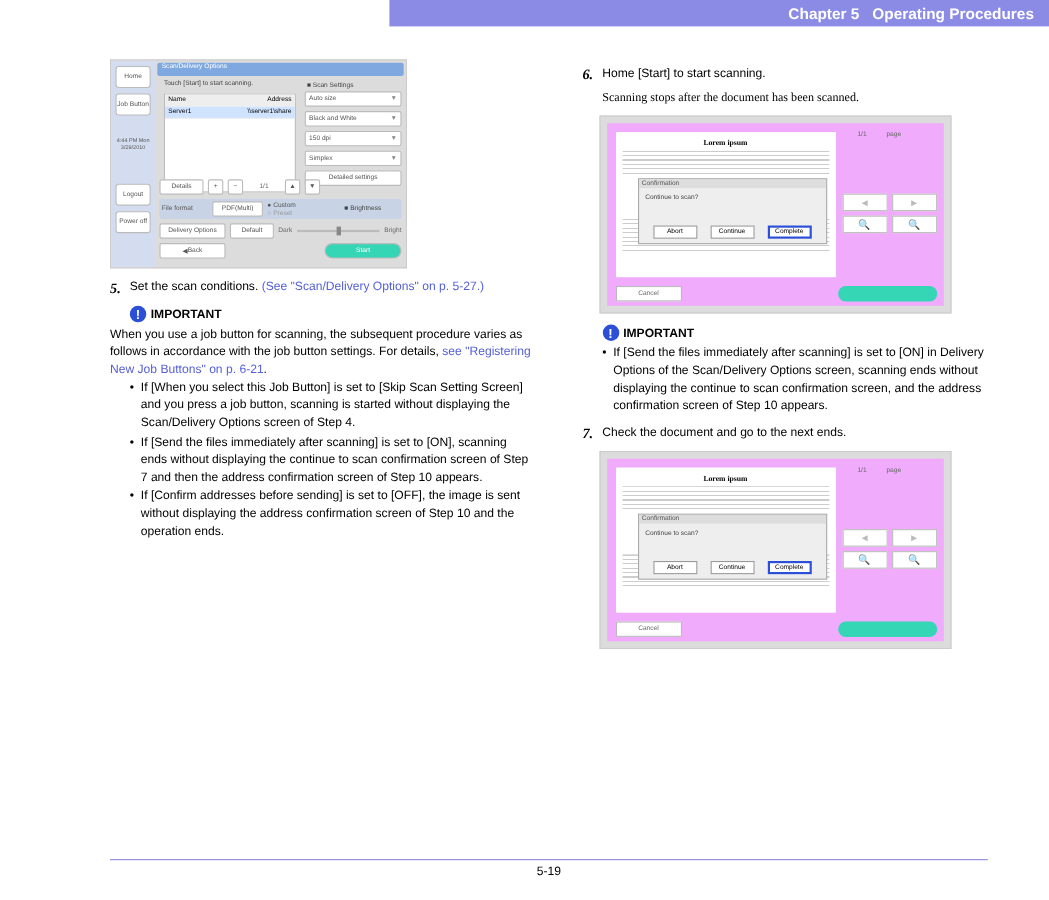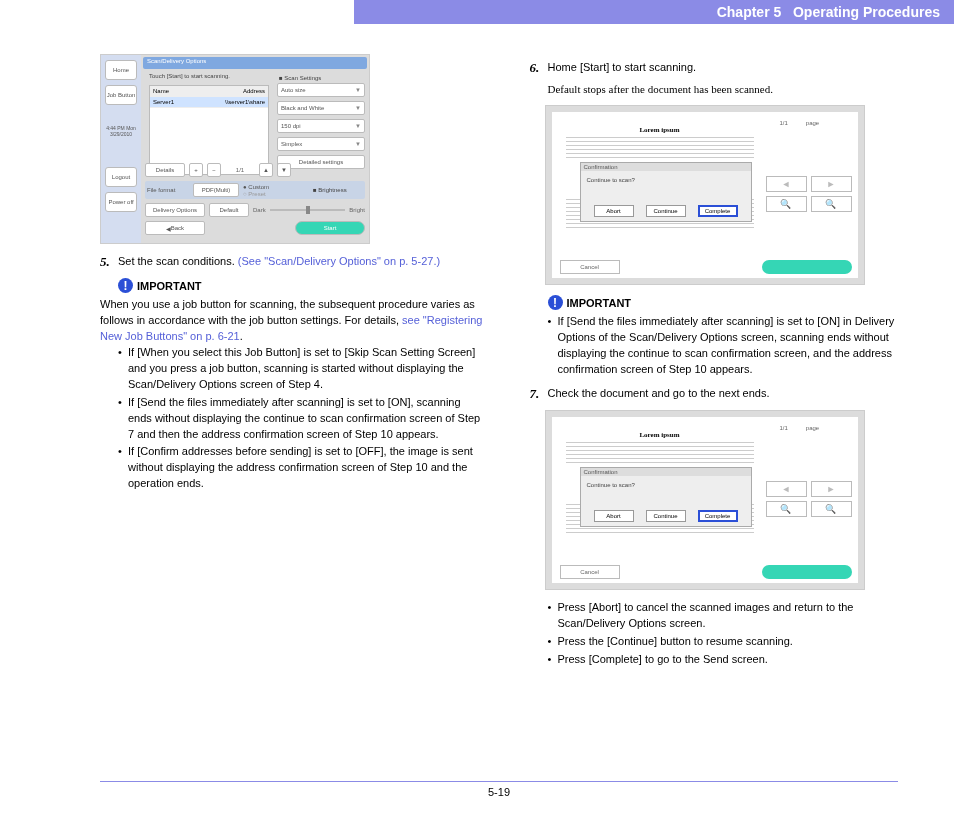--- a/index.html
+++ b/index.html
@@ -75,21 +75,21 @@
   .f1-rbox .tri { font-size: 6px; color: #888; }
   .f1-bot { position: absolute; left: 44px; right: 4px; bottom: 4px; }
   .f1-botrow { display: flex; gap: 4px; margin-bottom: 4px; align-items: center; }
   .f1-bb { background: #fff; border: 1px solid #bbb; border-radius: 2px; height: 14px; font-size: 6px; display:flex; align-items:center; justify-content:center; color:#555; }
   .f1-start { background: #35d6b5; color: #fff; border-radius: 8px; }
   .f1-slider { flex:1; height:10px; position:relative; }
   .f1-slider::before{content:"";position:absolute;left:0;right:0;top:4px;height:2px;background:#bbb;}
   .f1-slider::after{content:"";position:absolute;left:48%;top:1px;width:4px;height:8px;background:#888;}
 
   
-  .f2-wrap { position: absolute; inset: 6px; background: #ffffff; }
+  .f2-wrap { position: absolute; inset: 6px; background: #f0abfc; }
   .f2-doc { position: absolute; left: 8px; top: 8px; width: 200px; bottom: 26px; background: #fff; padding: 6px; }
   .f2-title { font-size: 7px; font-weight: bold; text-align: center; margin-bottom: 3px; font-family: Georgia, serif; }
   .f2-lines { height: 22px; background: repeating-linear-gradient(#ccc 0, #ccc 1px, #fff 1px, #fff 4px); margin-bottom: 4px; }
   .f2-dialog { position: absolute; left: 20px; top: 42px; right: 8px; height: 60px; background: #eee; border: 1px solid #aaa; }
   .f2-dtitle { background: #ddd; font-size: 6px; padding: 1px 3px; color:#555; }
   .f2-dq { font-size: 6px; padding: 6px 6px; color:#444; }
   .f2-dbtns { position: absolute; bottom: 4px; left: 0; right: 0; display: flex; justify-content: center; gap: 12px; }
   .f2-db { width: 40px; height: 12px; background: #fff; border: 1px solid #999; font-size: 6px; display:flex; align-items:center; justify-content:center; }
   .f2-db.sel { border: 2px solid #2b4fd6; }
   .f2-side { position: absolute; right: 6px; top: 8px; width: 86px; }
@@ -213,21 +213,21 @@
       <li>If [Send the files immediately after scanning] is set to [ON], scanning ends without displaying the continue to scan confirmation screen of Step 7 and then the address confirmation screen of Step 10 appears.</li>
       <li>If [Confirm addresses before sending] is set to [OFF], the image is sent without displaying the address confirmation screen of Step 10 and the operation ends.</li>
     </ul>
   </div>
 
   <div class="col">
     <div class="step-line">
       <span class="step-num">6.</span>
       <span class="step-text">Home [Start] to start scanning.</span>
     </div>
-    <div class="sub-line">Default stops after the document has been scanned.</div>
+    <div class="sub-line">Scanning stops after the document has been scanned.</div>
 
     <div class="figure fig2" style="margin-top:8px">
       <div class="f2-wrap">
         <div class="f2-doc">
           <div class="f2-title">Lorem ipsum</div>
           <div class="f2-lines"></div>
           <div class="f2-lines" style="height:30px;margin-top:40px"></div>
           <div class="f2-dialog">
             <div class="f2-dtitle">Confirmation</div>
             <div class="f2-dq">Continue to scan?</div>
@@ -298,23 +298,18 @@
             <div class="f2-cb">🔍</div>
           </div>
         </div>
         <div class="f2-bot">
           <div class="f2-cancel">Cancel</div>
           <div class="f2-send"></div>
         </div>
       </div>
     </div>
 
-    <ul class="bullets" style="margin-top:6px">
-      <li>Press [Abort] to cancel the scanned images and return to the Scan/Delivery Options screen.</li>
-      <li>Press the [Continue] button to resume scanning.</li>
-      <li>Press [Complete] to go to the Send screen.</li>
-    </ul>
   </div>
 </div>
 
 <div class="footer">
   <span>5-19</span>
 </div>
 
 </body></html>

